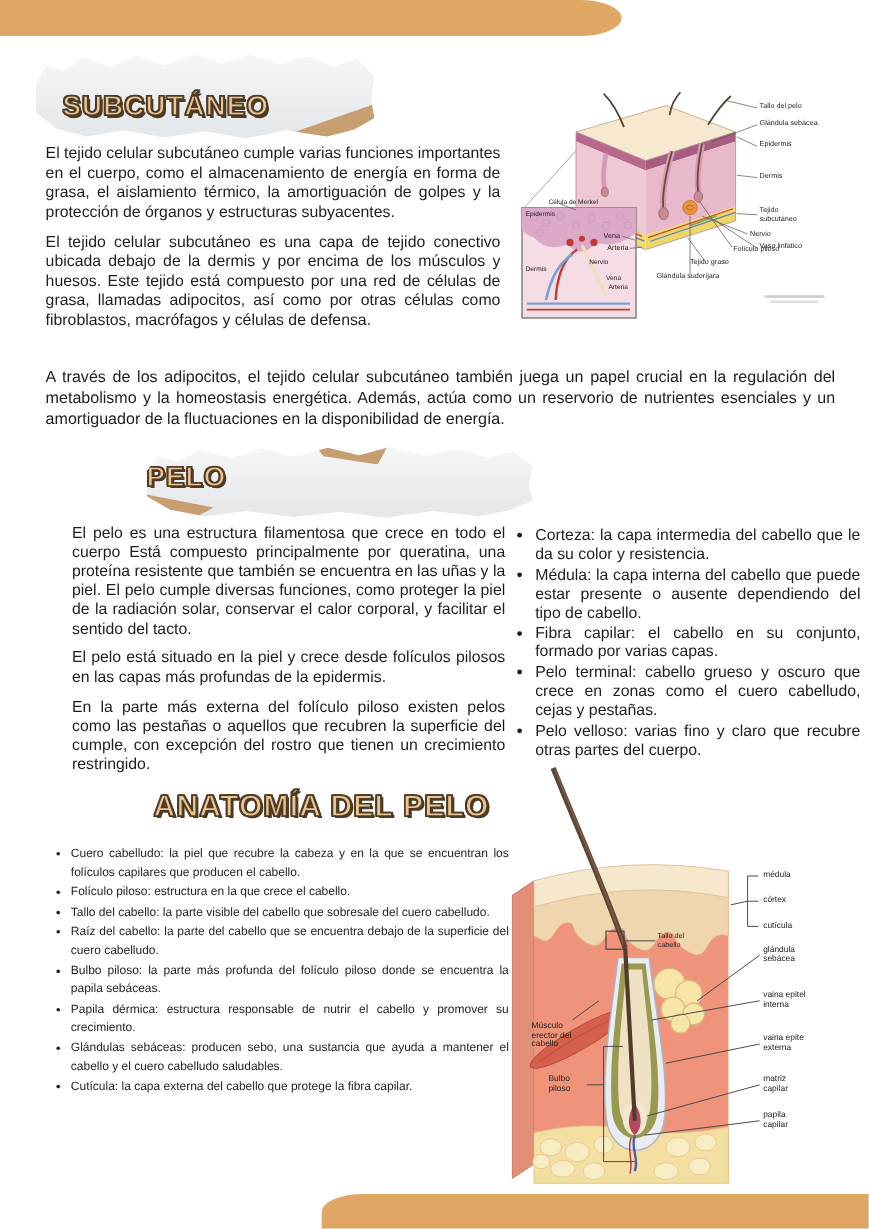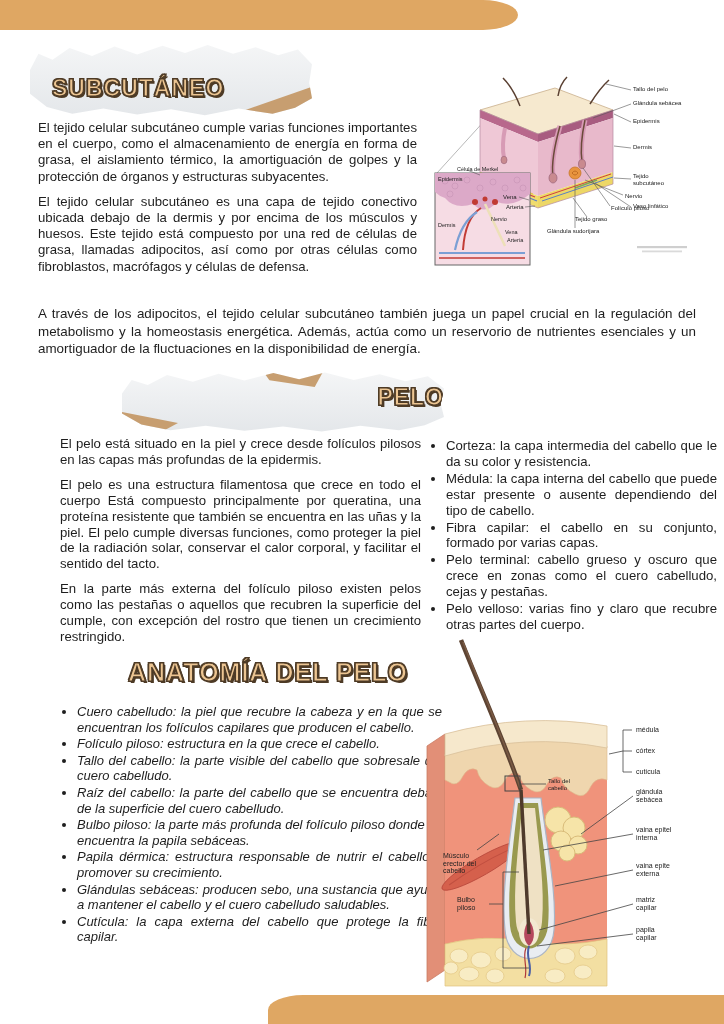--- a/index.html
+++ b/index.html
@@ -15,33 +15,33 @@
     clip-path:polygon(0% 38%,3% 16%,8% 24%,14% 8%,22% 19%,30% 6%,38% 17%,47% 5%,55% 15%,63% 4%,72% 16%,80% 7%,88% 18%,95% 10%,100% 30%,99% 55%,100% 76%,94% 89%,86% 97%,74% 90%,62% 99%,50% 91%,38% 98%,26% 90%,15% 97%,6% 88%,0% 70%);}
   .patch{position:absolute;background:#C79E70;}
 
   
   .bubble{font-weight:bold;color:#ECC592;letter-spacing:1px;
     -webkit-text-stroke:1.2px #4E3B26;
     text-shadow:-1px -1px 0 #4E3B26,1px -1px 0 #4E3B26,-1px 1px 0 #4E3B26,1px 1px 0 #4E3B26,2px 2px 0 #4E3B26;}
   .h1{left:30px;top:42px;width:282px;height:74px;}
   .h1 .txt{position:absolute;left:22px;top:7px;font-size:23px;line-height:1.14;}
   .h2{left:122px;top:370px;width:322px;height:62px;}
-  .h2 .txt{position:absolute;left:0;top:14px;width:100%;text-align:right;font-size:23px;}
+  .h2 .txt{position:absolute;left:0;top:14px;width:100%;text-align:left;font-size:23px;}
   .h3{left:92px;top:658px;font-size:25px;}
 
   
   .col{position:absolute;text-align:justify;}
   .col p{margin:0 0 9px 0;}
   .t1{left:38px;top:120px;width:379px;font-size:13.2px;line-height:16.2px;}
   .tfull{left:38px;top:305px;width:658px;font-size:13.4px;line-height:17.6px;}
   .t2{left:60px;top:436px;width:361px;font-size:13.2px;line-height:15.9px;}
   .ul{margin:0;padding:0 0 0 15px;list-style:disc outside;}
   .ul li{margin:0 0 1px 0;}
   .b2{left:431px;top:438px;width:286px;font-size:13.2px;line-height:15.9px;}
-  .b3{left:62px;top:704px;width:380px;font-size:13px;line-height:15.6px;font-style:italic;}
+  .b3{left:44px;top:704px;width:380px;font-size:10px;line-height:15.6px;}
 
   
   .diagram{position:absolute;}
   .dg-label{position:absolute;font-size:6px;line-height:1.12;color:#222;}
   .dg-label2{position:absolute;font-size:7px;line-height:1.1;color:#222;}
   svg{display:block;}
 </style>
 </head>
 <body>
 
@@ -179,22 +179,22 @@
     <div class="dg-label" style="left:82px;top:161px;font-size:5.5px;">Arteria</div>
   </div>
 
   <div class="torn h2">
     <div class="patch" style="left:0;bottom:0;width:56px;height:20px;clip-path:polygon(0 0,100% 55%,70% 100%,0 100%);"></div>
     <div class="patch" style="right:120px;top:0;width:62px;height:17px;clip-path:polygon(0 0,100% 0,85% 100%,12% 60%);"></div>
     <div class="txt bubble">PELO</div>
   </div>
 
   <div class="col t2">
+    <p>El pelo es una estructura filamentosa que crece en todo el cuerpo  Está compuesto principalmente por queratina, una proteína resistente que también se encuentra en las uñas y la piel. El pelo cumple diversas funciones, como proteger la piel de la radiación solar, conservar el calor corporal, y facilitar el sentido del tacto.</p>
     <p>El pelo está situado en la piel y crece desde folículos pilosos en las capas más profundas de la epidermis.</p>
-    <p>El pelo es una estructura filamentosa que crece en todo el cuerpo  Está compuesto principalmente por queratina, una proteína resistente que también se encuentra en las uñas y la piel. El pelo cumple diversas funciones, como proteger la piel de la radiación solar, conservar el calor corporal, y facilitar el sentido del tacto.</p>
     <p>En la parte más externa del folículo piloso existen pelos como las pestañas o aquellos que recubren la superficie del cumple, con excepción del rostro que tienen un crecimiento restringido.</p>
   </div>
   <div class="col b2">
     <ul class="ul">
       <li>Corteza: la capa intermedia del cabello que le da su color y resistencia.</li>
       <li>Médula: la capa interna del cabello que puede estar presente o ausente dependiendo del tipo de cabello.</li>
       <li>Fibra capilar: el cabello en su conjunto, formado por varias capas.</li>
       <li>Pelo terminal: cabello grueso y oscuro que crece en zonas como el cuero cabelludo, cejas y pestañas.</li>
       <li>Pelo velloso: varias fino y claro que recubre otras partes del cuerpo.</li>
     </ul>

